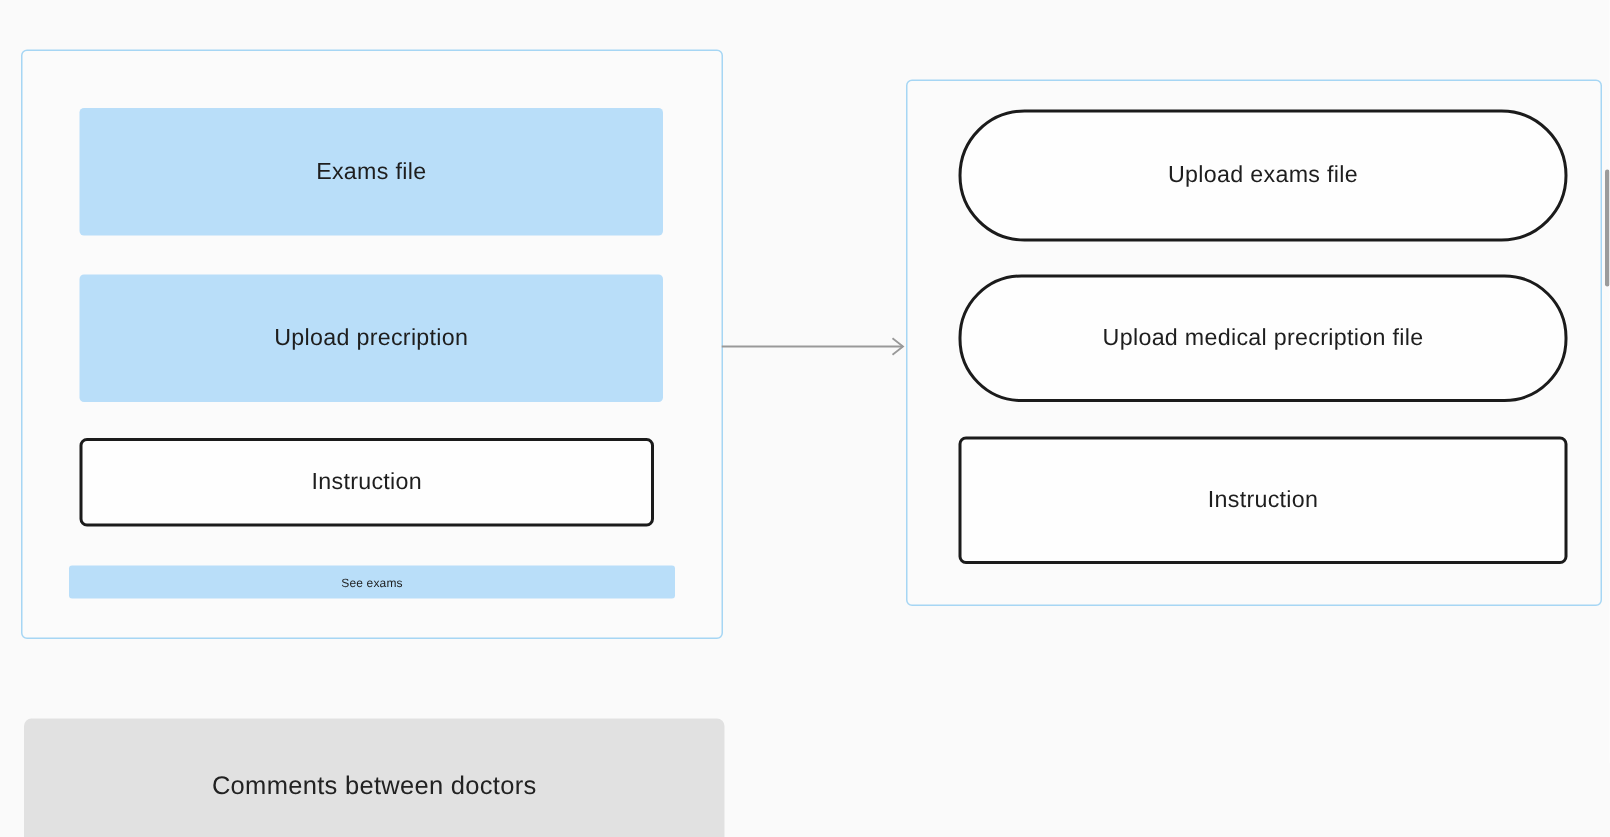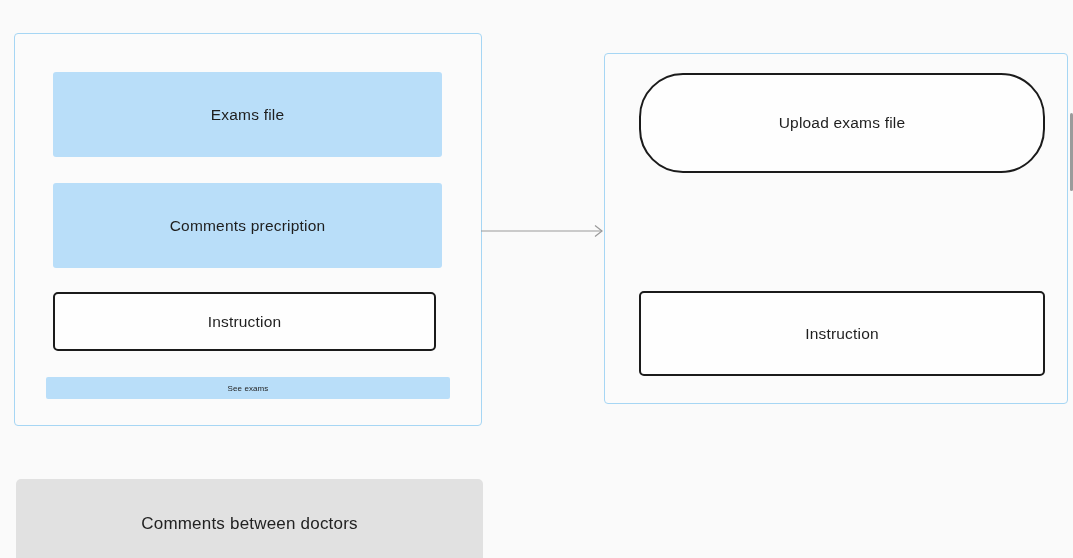--- a/index.html
+++ b/index.html
@@ -66,21 +66,21 @@
 
   .comments {
     left: 16px; top: 438px; width: 467px; height: 90px;
     background: #e1e1e1;
     border-radius: 5px;
     font-size: 17px;
     color: #222222;
     margin-top: 41px;
   }
 
-  .pill-1 { left: 34px; top: 19px;  width: 406px; height: 100px; border-radius: 44px; }
+  .pill-1 { left: 34px; top: 19px;  width: 406px; height: 88px; border-radius: 44px; }
   .pill-2 { left: 34px; top: 129px; width: 406px; height: 85px; border-radius: 42px; }
   .box-instruction-right { left: 34px; top: 237px; width: 406px; height: 85px; border-radius: 5px; }
 
   .flow-arrow {
     position: absolute;
     left: 481px; top: 224px;
     width: 123px; height: 14px;
   }
 
   .v-scrollbar-thumb {
@@ -92,36 +92,37 @@
   }
 </style>
 </head>
 <body>
 
 <div class="canvas">
 
   <div class="frame frame-left">
     <div class="node blue-fill box-exams">Exams file</div>
 
-    <div class="node blue-fill box-prescription">Comments precription</div>
+    <div class="node blue-fill box-prescription">Upload precription</div>
 
     <div class="node outlined box-instruction-left">Instruction</div>
 
     <div class="node see-more">See exams</div>
   </div>
 
   <div class="node comments">Comments between doctors</div>
 
   <svg class="flow-arrow" viewBox="0 0 123 14" xmlns="http://www.w3.org/2000/svg">
     <line x1="0" y1="7" x2="121" y2="7" stroke="#999999" stroke-width="1.2"></line>
     <polyline points="114,1.5 121,7 114,12.5" fill="none" stroke="#999999" stroke-width="1.2"></polyline>
   </svg>
 
   <div class="frame frame-right">
     <div class="node outlined pill-1">Upload exams file</div>
 
+    <div class="node outlined pill-2">Upload medical precription file</div>
 
     <div class="node outlined box-instruction-right">Instruction</div>
   </div>
 
   <div class="v-scrollbar-thumb"></div>
 
 </div>
 
 </body></html>

